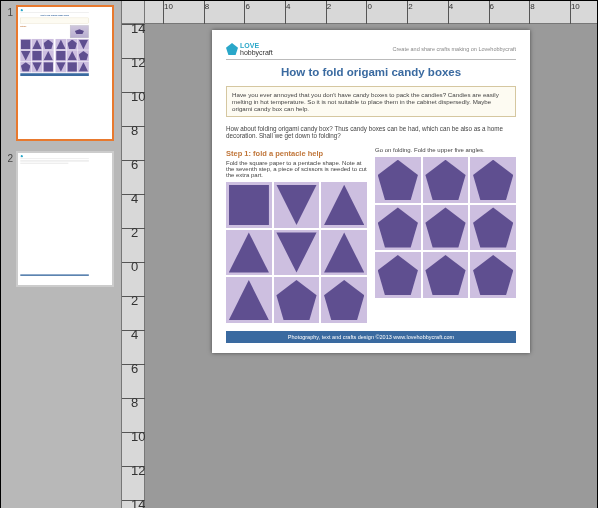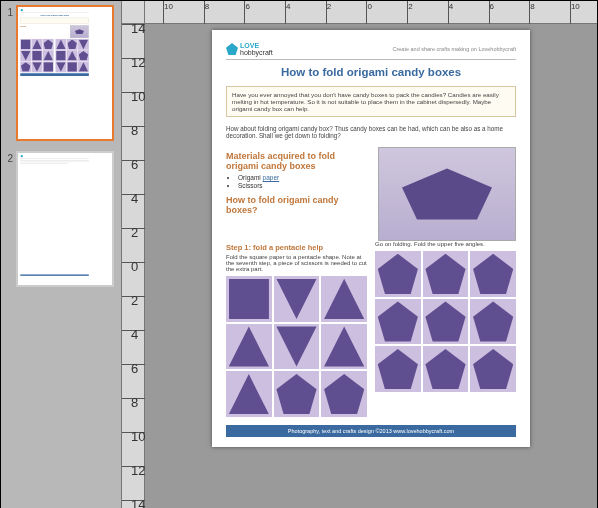--- a/index.html
+++ b/index.html
@@ -176,31 +176,20 @@
           </div>
           <div class="tagline">Create and share crafts making on Lovehobbycraft</div>
         </div>
 
         <h1 class="title">How to fold origami candy boxes</h1>
 
         <div class="intro-box">Have you ever annoyed that you don't have candy boxes to pack the candies? Candies are easily melting in hot temperature. So it is not suitable to place them in the cabinet dispersedly. Maybe origami candy box can help.</div>
 
         <p class="lead">How about folding origami candy box? Thus candy boxes can be had, which can be also as a home decoration. Shall we get down to folding?</p>
 
-        <div class="mat-row">
-          <div style="flex:1">
-            <h2 class="sec">Materials acquired to fold origami candy boxes</h2>
-            <ul class="mat">
-              <li><span>Origami </span><span class="link">paper</span></li>
-              <li>Scissors</li>
-            </ul>
-            <h2 class="sec">How to fold origami candy boxes?</h2>
-          </div>
-          <div class="hero"></div>
-        </div>
 
         <div class="cols">
           <div class="col">
             <h3 class="step">Step 1: fold a pentacle help</h3>
             <div class="stepdesc">Fold the square paper to a pentacle shape. Note at the seventh step, a piece of scissors is needed to cut the extra part.</div>
             <div class="grid3">
               <div class="cell a"></div>
               <div class="cell d"></div>
               <div class="cell b"></div>
               <div class="cell b"></div>

